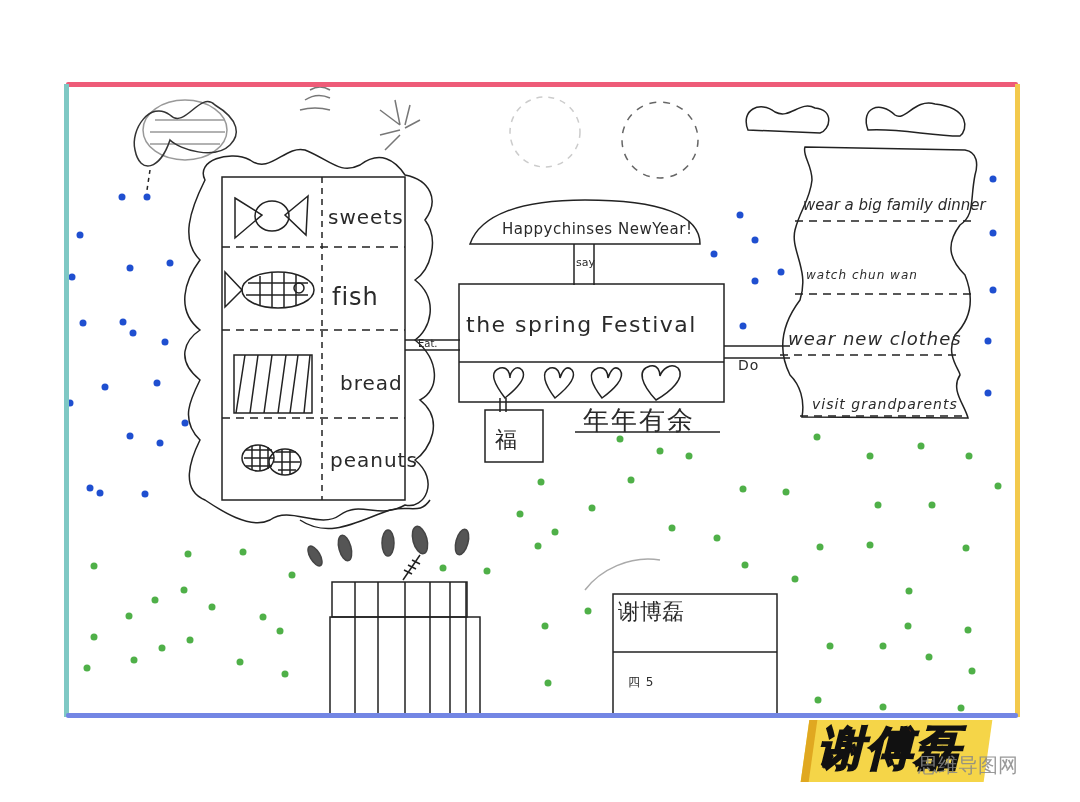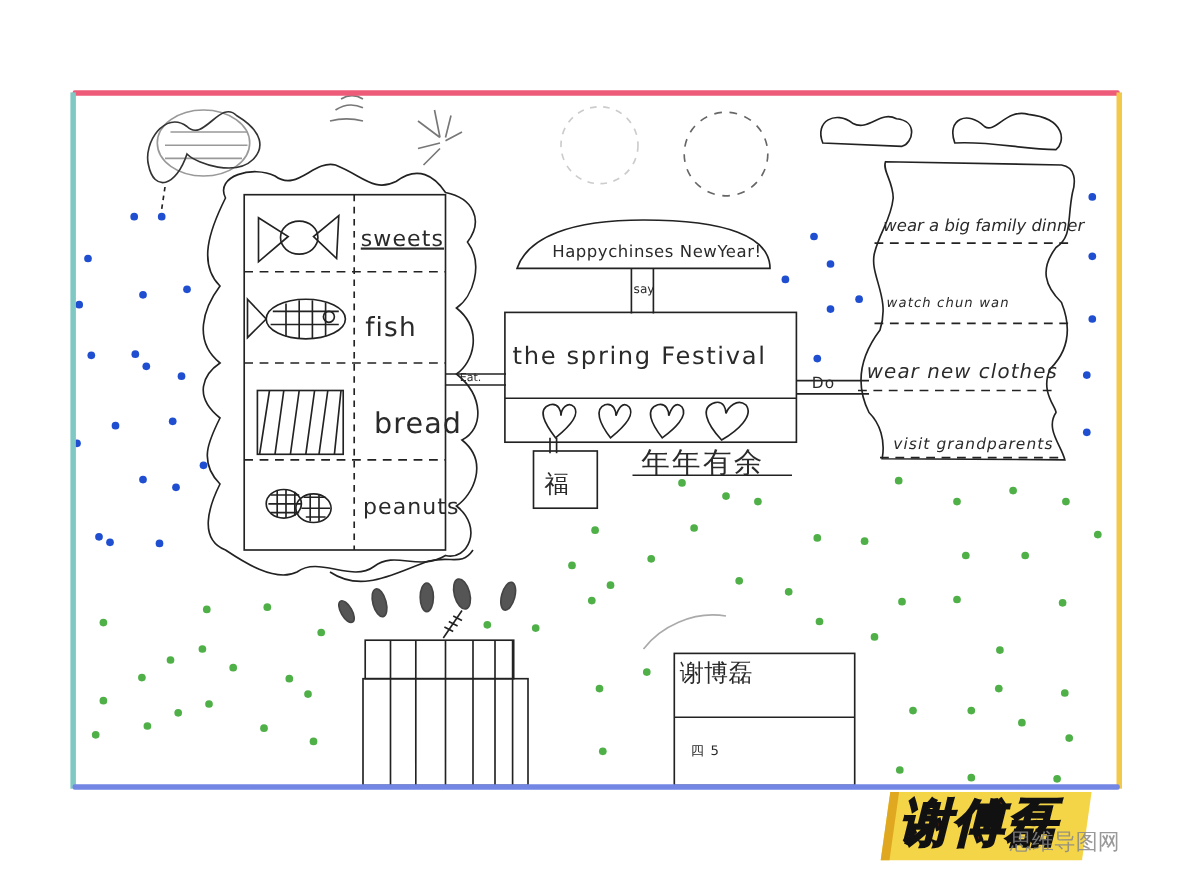--- a/index.html
+++ b/index.html
@@ -226,28 +226,28 @@
       <circle cx="795" cy="579" r="3.5"></circle>
       <circle cx="745" cy="565" r="3.5"></circle>
   </g>
 </svg>
 
 <div class="b-top"></div>
 <div class="b-left"></div>
 <div class="b-right"></div>
 <div class="b-bottom"></div>
 
-<div class="hw food-label" style="left:328px;top:205px;text-decoration:underline;">sweets</div>
+<div class="hw food-label" style="left:328px;top:205px;">sweets</div>
 <div class="hw food-label" style="left:332px;top:283px;font-size:24px;">fish</div>
-<div class="hw food-label" style="left:340px;top:371px;font-size:26px;">bread</div>
+<div class="hw food-label" style="left:340px;top:371px;font-size:20px;">bread</div>
 <div class="hw food-label" style="left:330px;top:448px;">peanuts</div>
 
 <div class="hw" style="left:418px;top:338px;font-size:10px;letter-spacing:0;">Eat.</div>
 <div class="hw" style="left:576px;top:256px;font-size:11px;letter-spacing:0;">say</div>
-<div class="hw" style="left:738px;top:341px;font-size:14px;text-align:right;">Do</div>
+<div class="hw" style="left:738px;top:357px;font-size:14px;text-align:right;">Do</div>
 
 <div class="hw" style="left:502px;top:220px;font-size:15px;letter-spacing:0.5px;">Happychinses NewYear!</div>
 <div class="hw" style="left:466px;top:312px;font-size:22px;letter-spacing:1.5px;">the spring Festival</div>
 <div class="hw" style="left:495px;top:425px;font-size:22px;letter-spacing:0;">福</div>
 <div class="hw" style="left:583px;top:403px;font-size:26px;letter-spacing:2px;">年年有余</div>
 
 <div class="hw act-label" style="left:803px;top:196px;font-size:15px;letter-spacing:0;">wear a big family dinner</div>
 <div class="hw act-label" style="left:806px;top:268px;">watch chun wan</div>
 <div class="hw act-label" style="left:788px;top:328px;font-size:18px;">wear new clothes</div>
 <div class="hw act-label" style="left:812px;top:396px;font-size:14px;">visit grandparents</div>

